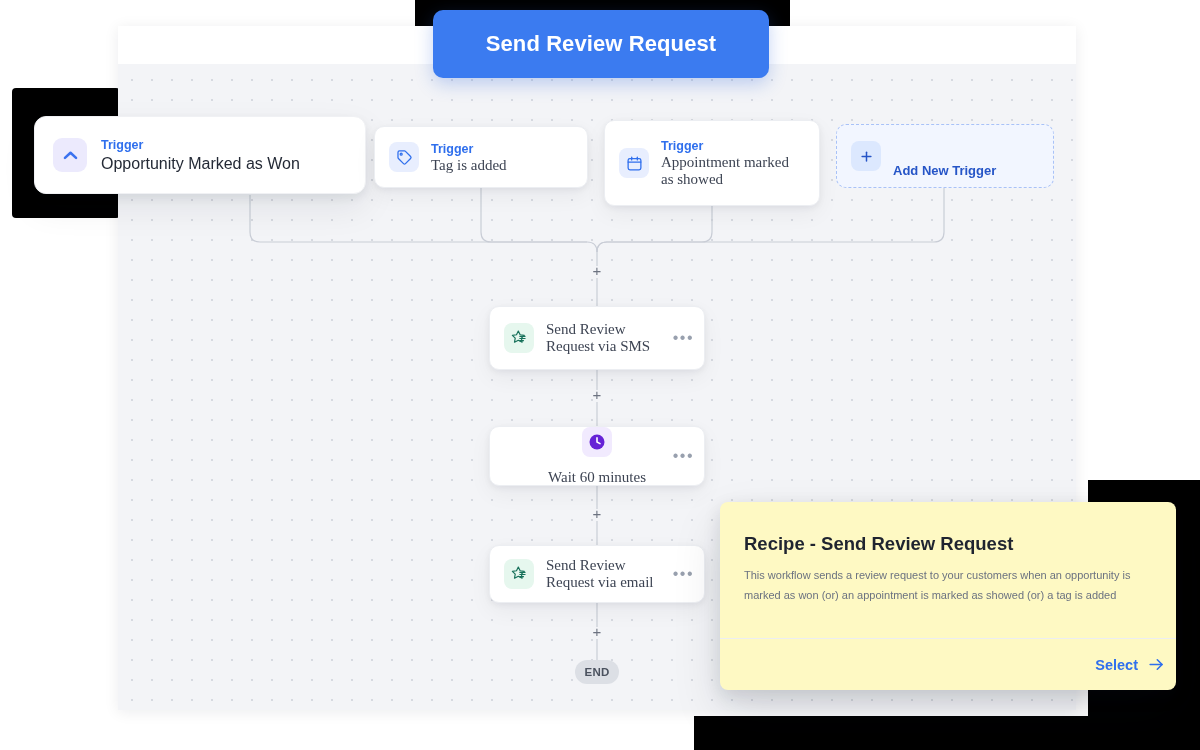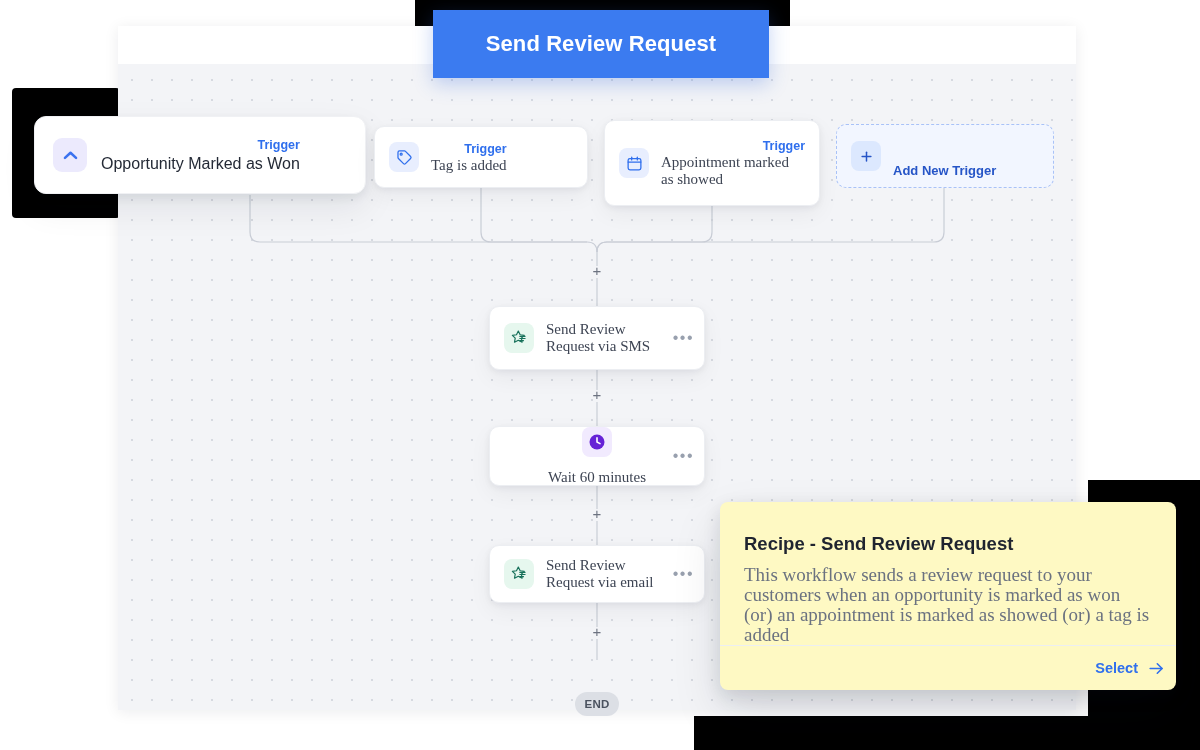--- a/index.html
+++ b/index.html
@@ -48,21 +48,21 @@
   }
   .icon-box {
     width:30px; height:30px; border-radius:8px; flex:0 0 auto;
     display:flex; align-items:center; justify-content:center;
   }
   .bg-lav { background:#eceafd; }
   .bg-blue{ background:#e8eefe; }
   .bg-grn { background:#e6f7ee; }
   .bg-pur { background:#f1eafe; }
 
-  .txt { display:flex; flex-direction:column; justify-content:center;align-items:flex-end; }
+  .txt { display:flex; flex-direction:column; justify-content:center; }
   .t-trigger { color:#2f6fed; font-size:12.5px; font-weight:700; line-height:16px; }
   .t-title   { color:#2c3343; font-size:14px; line-height:18px; }
   .t-sm      { color:#3d4453; font-size:15px; line-height:17px;font-family:Liberation Serif, serif; }
 
   
   #trg1 {
     left:34px; top:116px; width:332px; height:78px;
     border-radius:12px; padding:0 18px; gap:14px;
     border:1px solid #f0f1f4;
     box-shadow:0 4px 10px rgba(16,24,40,.07), 0 14px 34px rgba(16,24,40,.08);
@@ -102,42 +102,42 @@
   #p0 { left:590px; top:264px; }
   #p1 { left:590px; top:388px; }
   #p2 { left:590px; top:507px; }
   #p3 { left:590px; top:625px; }
 
   
   #endbadge {
     position:absolute; left:575px; top:660px; width:44px; height:24px;
     background:#dcdfe5; border-radius:12px;
     display:flex; align-items:center; justify-content:center;
-    color:#4b525f; font-size:11.5px; font-weight:600; letter-spacing:.3px;margin-top:32px;
+    color:#4b525f; font-size:11.5px; font-weight:600; letter-spacing:.3px;
   }
 
   
   #sendbtn {
     position:absolute; left:433px; top:10px; width:336px; height:68px;
-    background:#3b7bf0; border-radius:0;
+    background:#3b7bf0; border-radius:10px;
     display:flex; align-items:center; justify-content:center;
     color:#ffffff; font-size:22px; font-weight:700; letter-spacing:.1px;
     box-shadow:0 6px 18px rgba(45,100,220,.28);
   }
 
   
   #recipe {
     position:absolute; left:720px; top:502px; width:456px; height:188px;
     background:#fef9c3; border-radius:8px;
     box-shadow:0 6px 18px rgba(16,24,40,.12), 0 22px 50px rgba(16,24,40,.12);
     display:flex; flex-direction:column;
   }
   #recipe .body { padding:30px 24px 0 24px; flex:1 1 auto; }
   .r-title { font-size:18.5px; font-weight:700; color:#1f2430; line-height:24px; margin-bottom:9px; }
-  .r-desc  { font-size:19px; color:#6b7280; line-height:20px;font-family:Liberation Serif, serif; }
+  .r-desc  { font-size:11px; color:#6b7280; line-height:20px; }
   #recipe .foot {
     height:52px; border-top:1px solid #eceef2;
     display:flex; align-items:center; justify-content:flex-end;
     padding-right:10px; gap:9px;
   }
   .r-select { color:#2f6fed; font-size:14.5px; font-weight:700; }
 </style>
 </head>
 <body>
 

